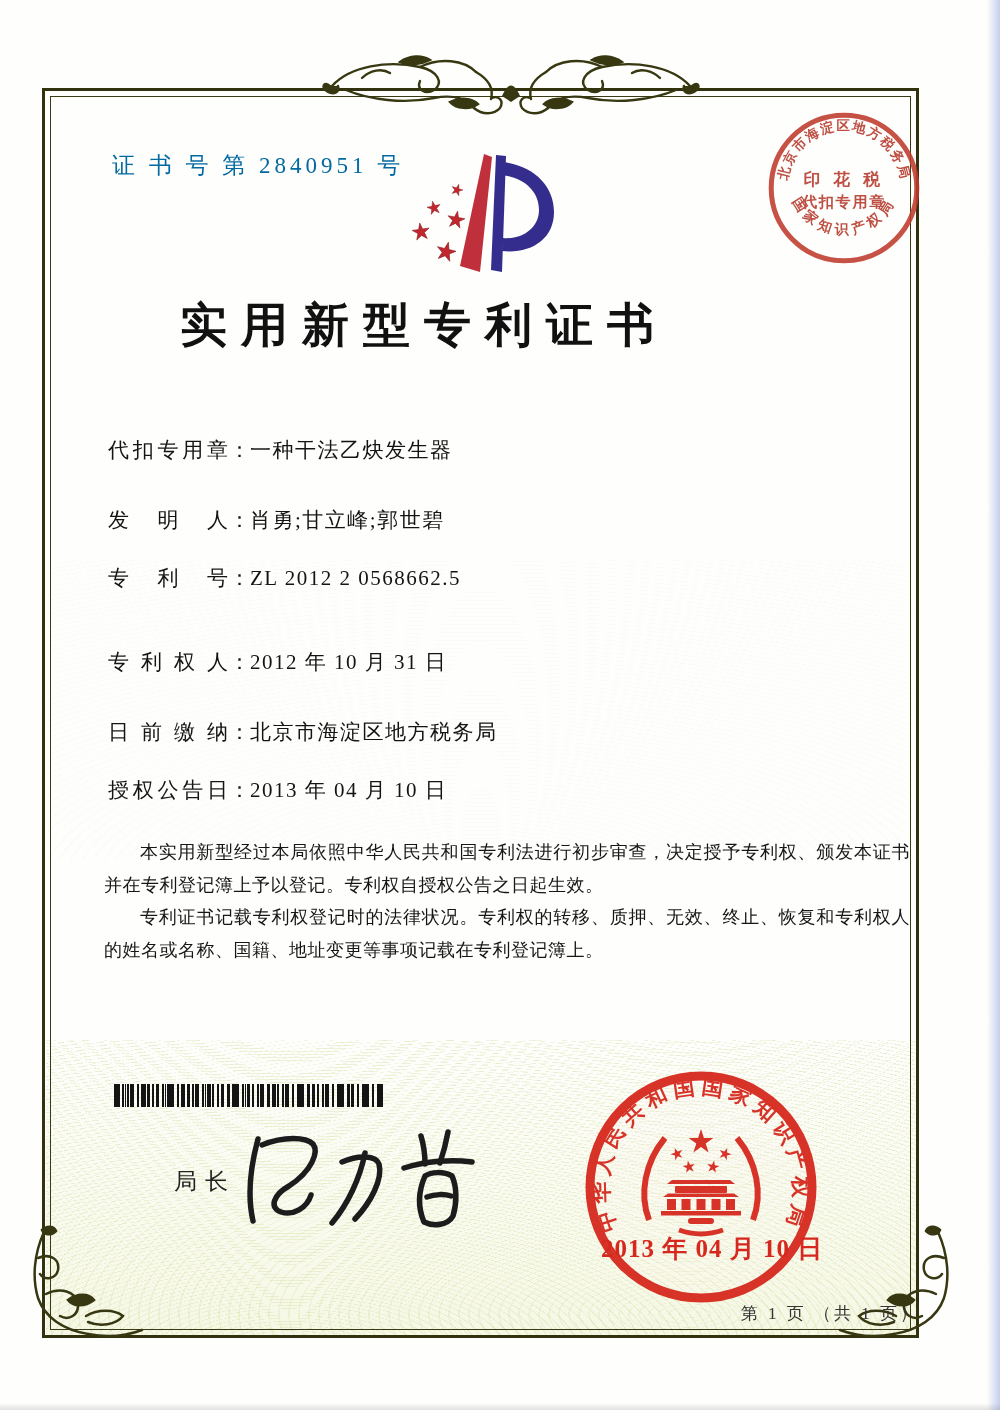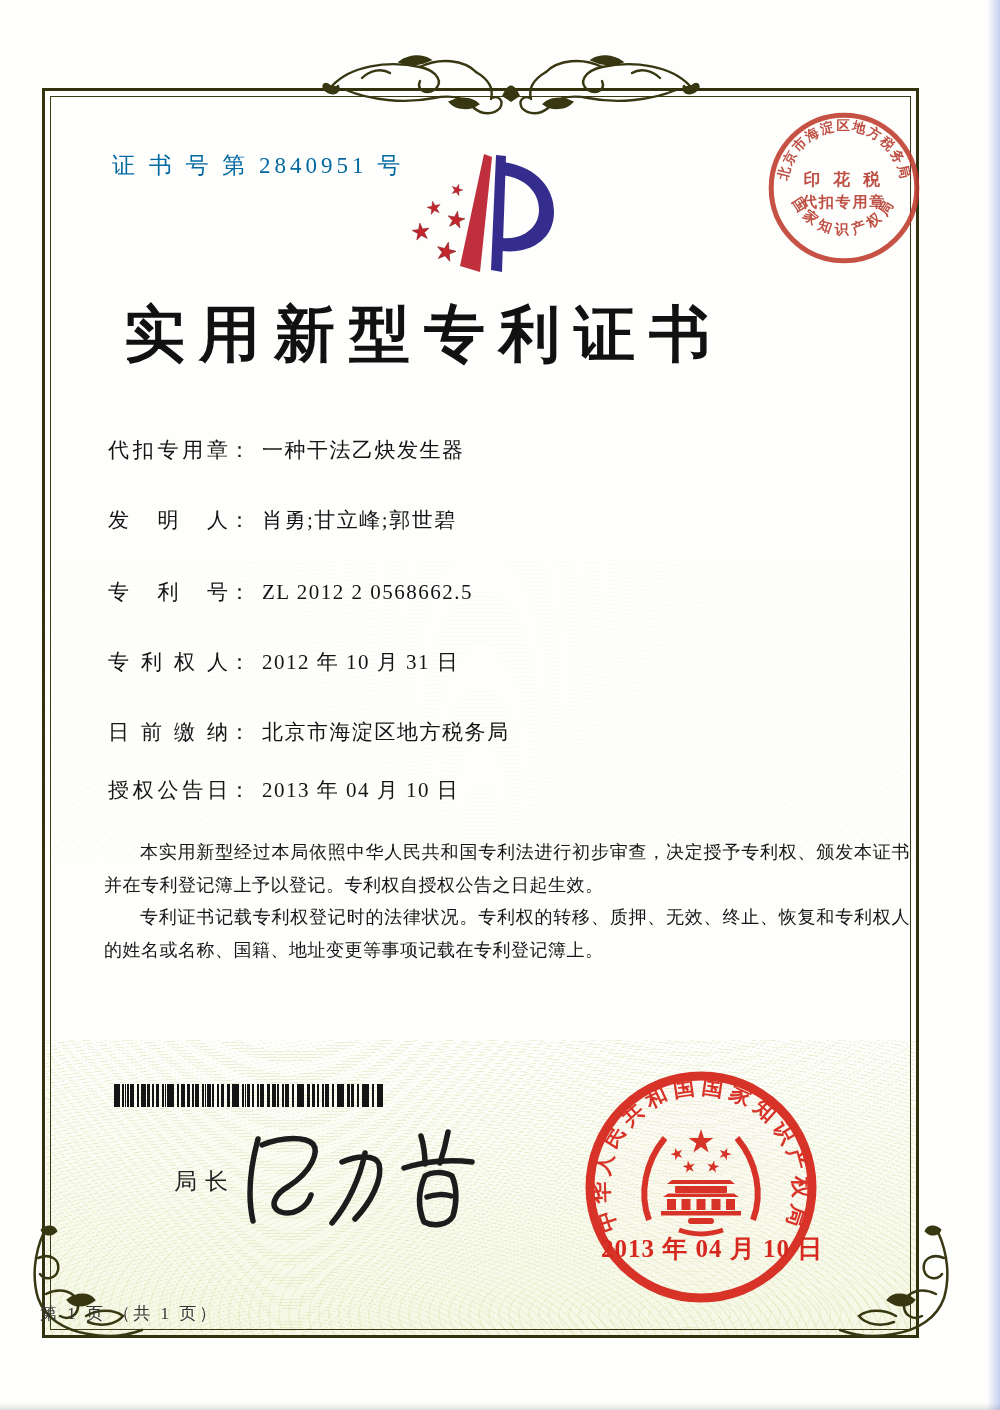--- a/index.html
+++ b/index.html
@@ -23,43 +23,43 @@
   .guilloche{left:46px;top:1040px;width:870px;height:298px;opacity:.75;pointer-events:none;
     background:
       repeating-radial-gradient(ellipse 430px 150px at 28% 105%,rgba(186,202,110,.30) 0 1.5px,rgba(0,0,0,0) 1.5px 9px),
       repeating-radial-gradient(ellipse 520px 170px at 74% 92%,rgba(186,202,110,.22) 0 1.5px,rgba(0,0,0,0) 1.5px 10px),
       linear-gradient(to bottom,rgba(238,242,205,0),rgba(234,239,196,.55));}
   .guilloche2{left:46px;top:560px;width:870px;height:300px;opacity:.18;pointer-events:none;
     background:repeating-radial-gradient(ellipse 500px 180px at 50% 110%,rgba(170,180,140,.25) 0 1.5px,rgba(0,0,0,0) 1.5px 11px);}
   
   .cert-no{left:84px;top:150px;font-size:23px;letter-spacing:4px;color:#0369a1;margin-left:28px;}
   .main-title{left:42px;top:294px;width:748px;text-align:center;padding-left:16px;box-sizing:border-box;
-    font-size:61px;font-weight:700;letter-spacing:14px;color:#111;}
+    font-size:47px;font-weight:700;letter-spacing:14px;color:#111;}
   
   .field{position:absolute;left:108px;font-size:21px;color:#141414;white-space:nowrap;}
   .flabel{display:inline-block;width:120px;text-align:justify;text-align-last:justify;}
   .fcolon{margin-left:1px;}
-  .fvalue{margin-left:12px;letter-spacing:1.5px;}
+  .fvalue{letter-spacing:1.5px;}
   
   .paras{left:104px;top:836px;width:806px;font-size:18px;line-height:32.5px;text-align:justify;color:#161616;}
   .paras p{margin:0;text-indent:2em;letter-spacing:.5px;}
   
   .barcode{left:114px;top:1084px;width:263px;height:23px;
     border-left:3px solid #141414;border-right:3px solid #141414;
     background:
       repeating-linear-gradient(90deg,#141414 0 2px,rgba(0,0,0,0) 2px 5px),
       repeating-linear-gradient(90deg,#141414 0 1px,rgba(0,0,0,0) 1px 8px),
       repeating-linear-gradient(90deg,#141414 0 3px,rgba(0,0,0,0) 3px 13px);}
   
   .sig-title{left:174px;top:1166px;font-size:23px;letter-spacing:8px;color:#222;text-align:center;}
   
   .seal-date{left:601px;top:1232px;width:210px;font-size:25px;font-weight:700;color:#d6281e;
     letter-spacing:1px;white-space:nowrap;z-index:6;}
   
-  .page-footer{left:40px;top:1302px;width:880px;text-align:left;font-size:17px;letter-spacing:3px;color:#333;}
+  .page-footer{left:40px;top:1302px;width:880px;text-align:right;font-size:17px;letter-spacing:3px;color:#333;}
   svg{overflow:visible;}
 </style>
 </head>
 <body>
 
 <svg width="0" height="0" class="abs" aria-hidden="true">
   <defs>
     <path id="star" d="M0,-1 L0.2245,-0.309 L0.951,-0.309 L0.3633,0.118 L0.5878,0.809 L0,0.382 L-0.5878,0.809 L-0.3633,0.118 L-0.951,-0.309 L-0.2245,-0.309 Z"></path>
   </defs>
 </svg>
@@ -145,21 +145,21 @@
 </svg>
 
 <div class="abs main-title">实用新型专利证书</div>
 
 <div class="field" style="top:436px;">
   <span class="flabel">代扣专用章</span><span class="fcolon">：</span><span class="fvalue">一种干法乙炔发生器</span>
 </div>
 <div class="field" style="top:506px;">
   <span class="flabel">发明人</span><span class="fcolon">：</span><span class="fvalue">肖勇;甘立峰;郭世碧</span>
 </div>
-<div class="field" style="top:578px;">
+<div class="field" style="top:564px;">
   <span class="flabel">专利号</span><span class="fcolon">：</span><span class="fvalue">ZL 2012 2 0568662.5</span>
 </div>
 <div class="field" style="top:648px;">
   <span class="flabel">专利权人</span><span class="fcolon">：</span><span class="fvalue">2012 年 10 月 31 日</span>
 </div>
 <div class="field" style="top:718px;">
   <span class="flabel">日前缴纳</span><span class="fcolon">：</span><span class="fvalue">北京市海淀区地方税务局</span>
 </div>
 <div class="field" style="top:776px;">
   <span class="flabel">授权公告日</span><span class="fcolon">：</span><span class="fvalue">2013 年 04 月 10 日</span>

